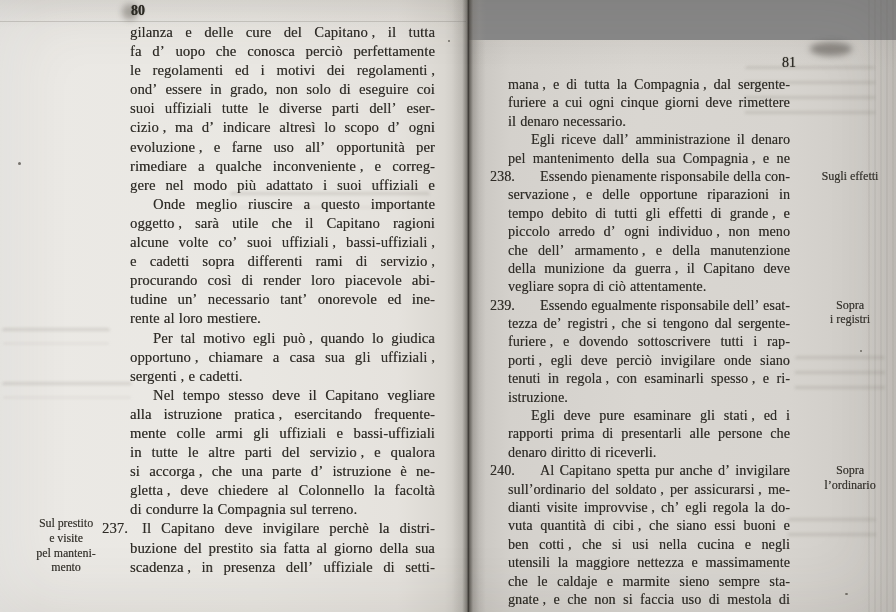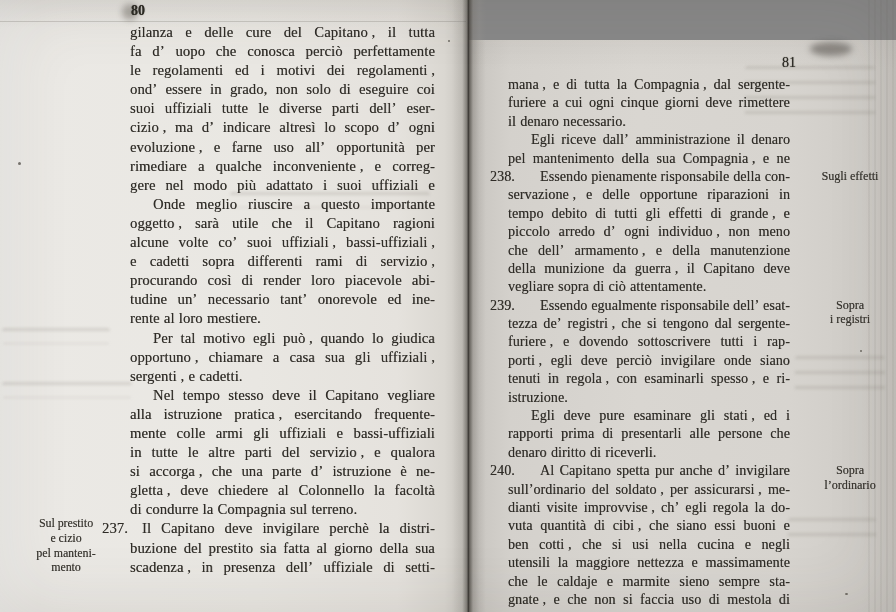--- a/index.html
+++ b/index.html
@@ -335,21 +335,21 @@
             <span class="word">condurre</span>
             <span class="word">la</span>
             <span class="word">Compagnia</span>
             <span class="word">sul</span>
             <span class="word">terreno.</span>
           </div>
         </div>
         <div class="paragraph numbered">
           <div class="margin-note">
             <div class="note-line">Sul prestito</div>
-            <div class="note-line">e cizio</div>
+            <div class="note-line">e visite</div>
             <div class="note-line">pel manteni-</div>
             <div class="note-line">mento</div>
           </div>
           <div class="line jline first">
             <span class="par-num">237.</span>
             <span class="word">Il</span>
             <span class="word">Capitano</span>
             <span class="word">deve</span>
             <span class="word">invigilare</span>
             <span class="word">perchè</span>

